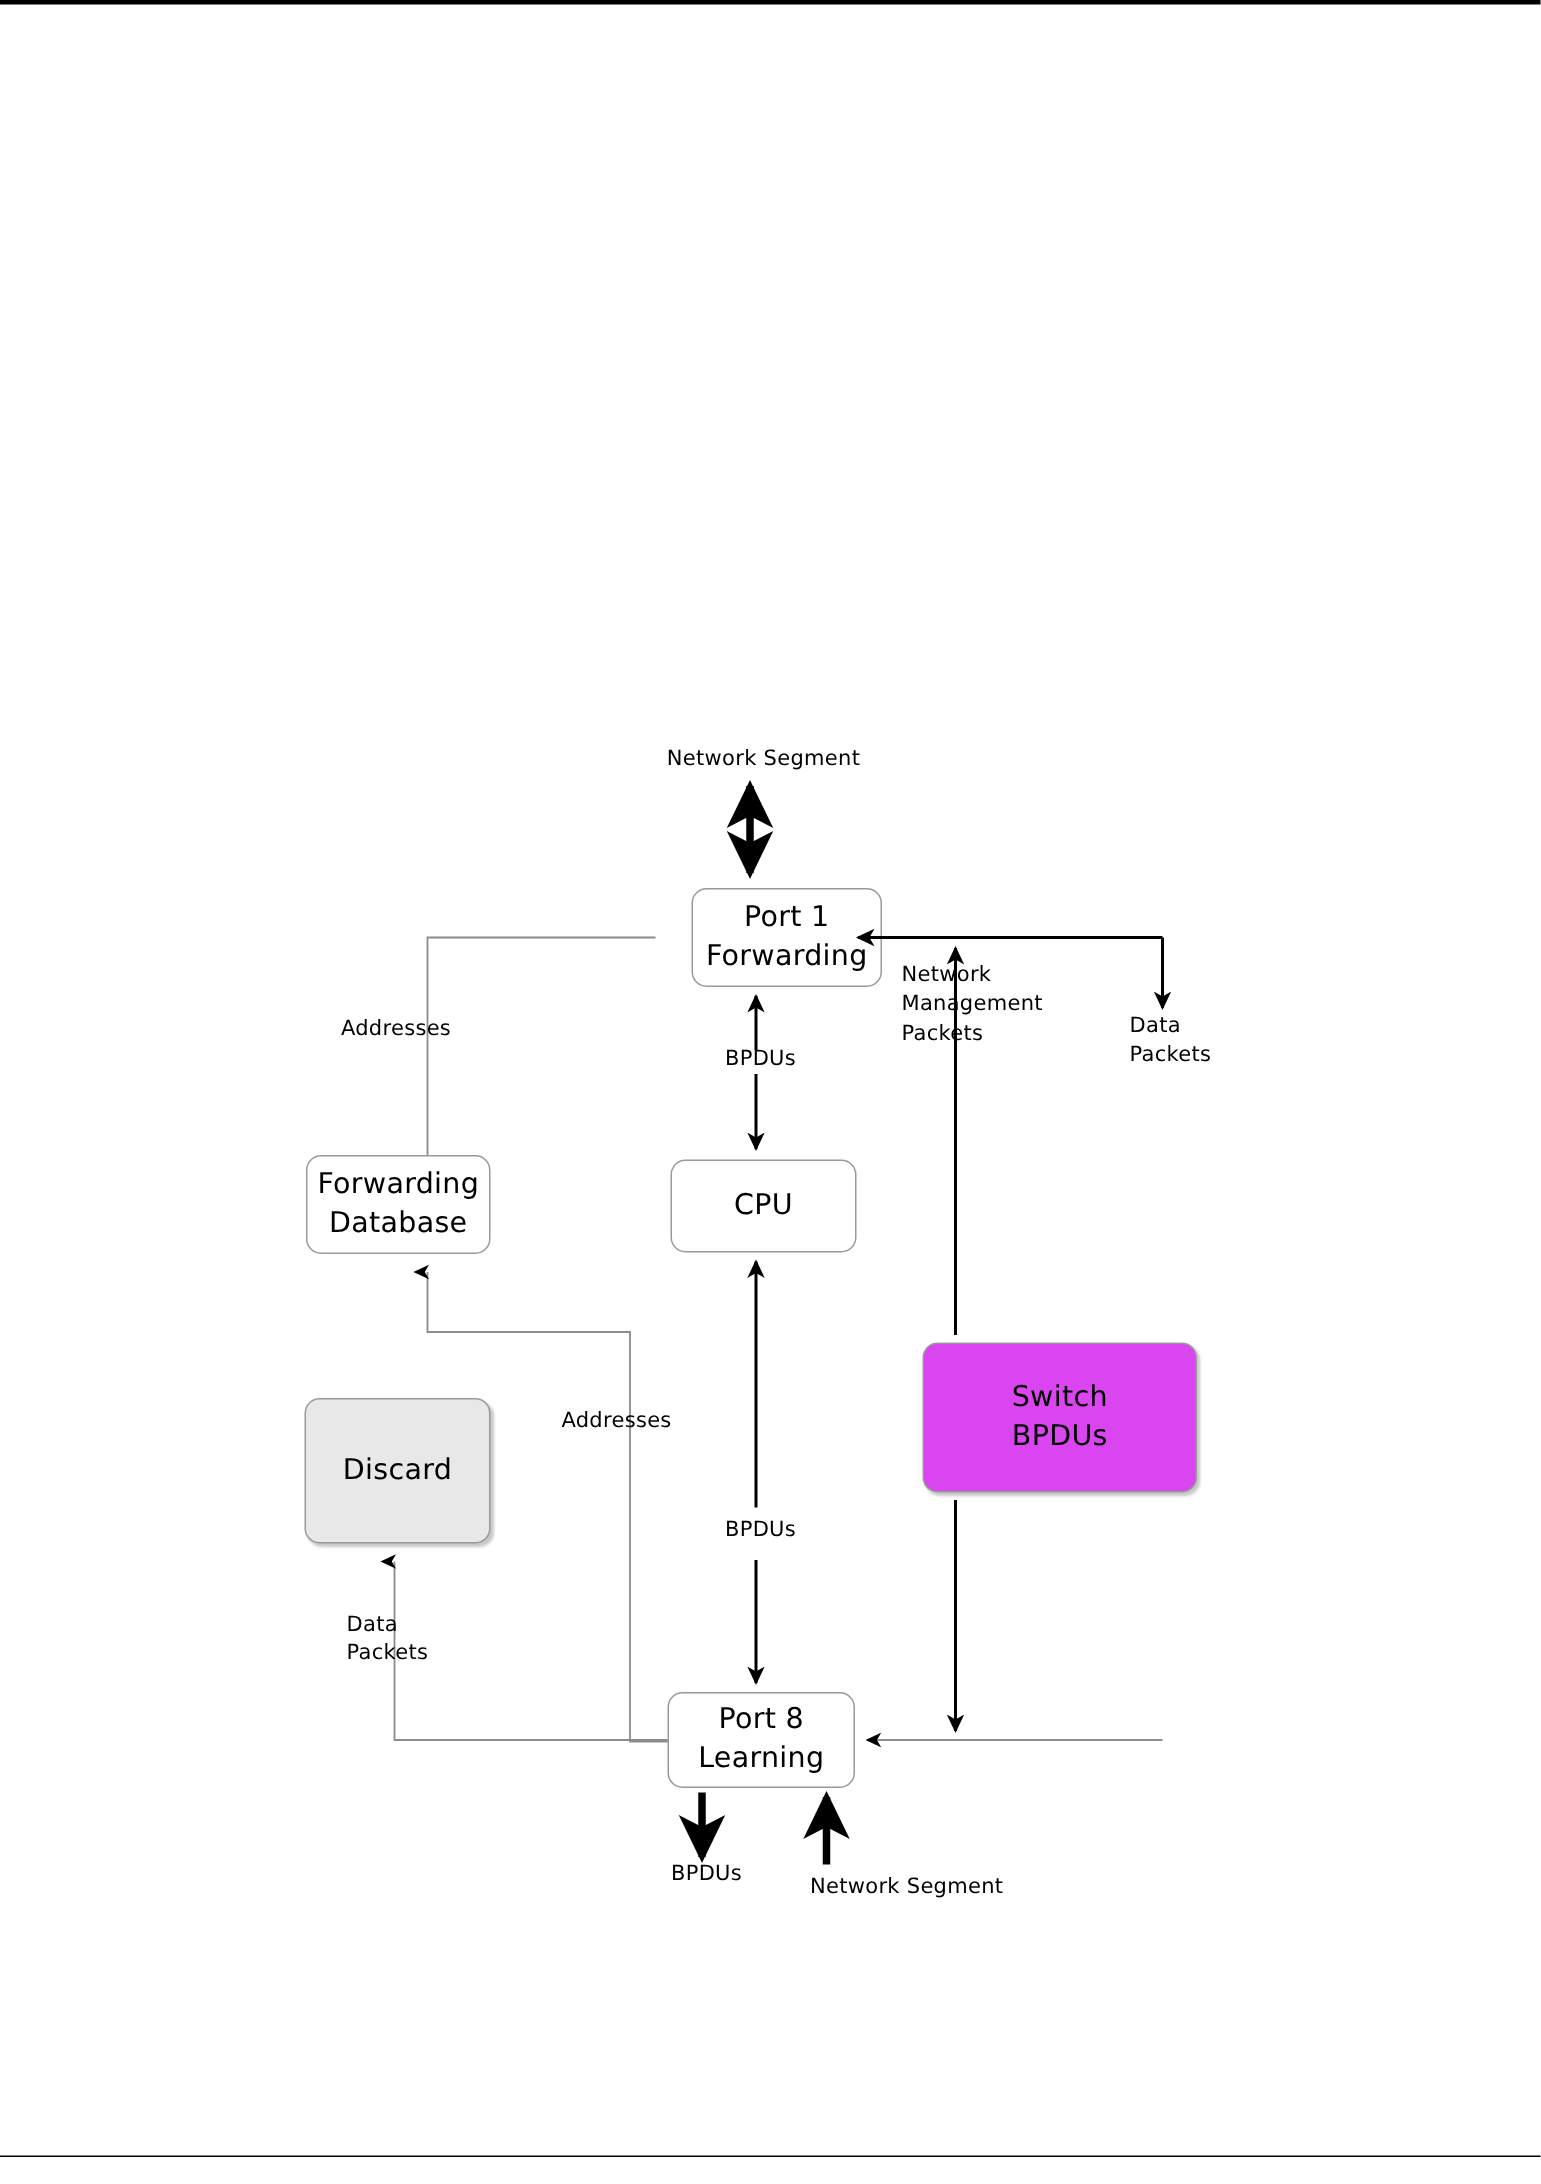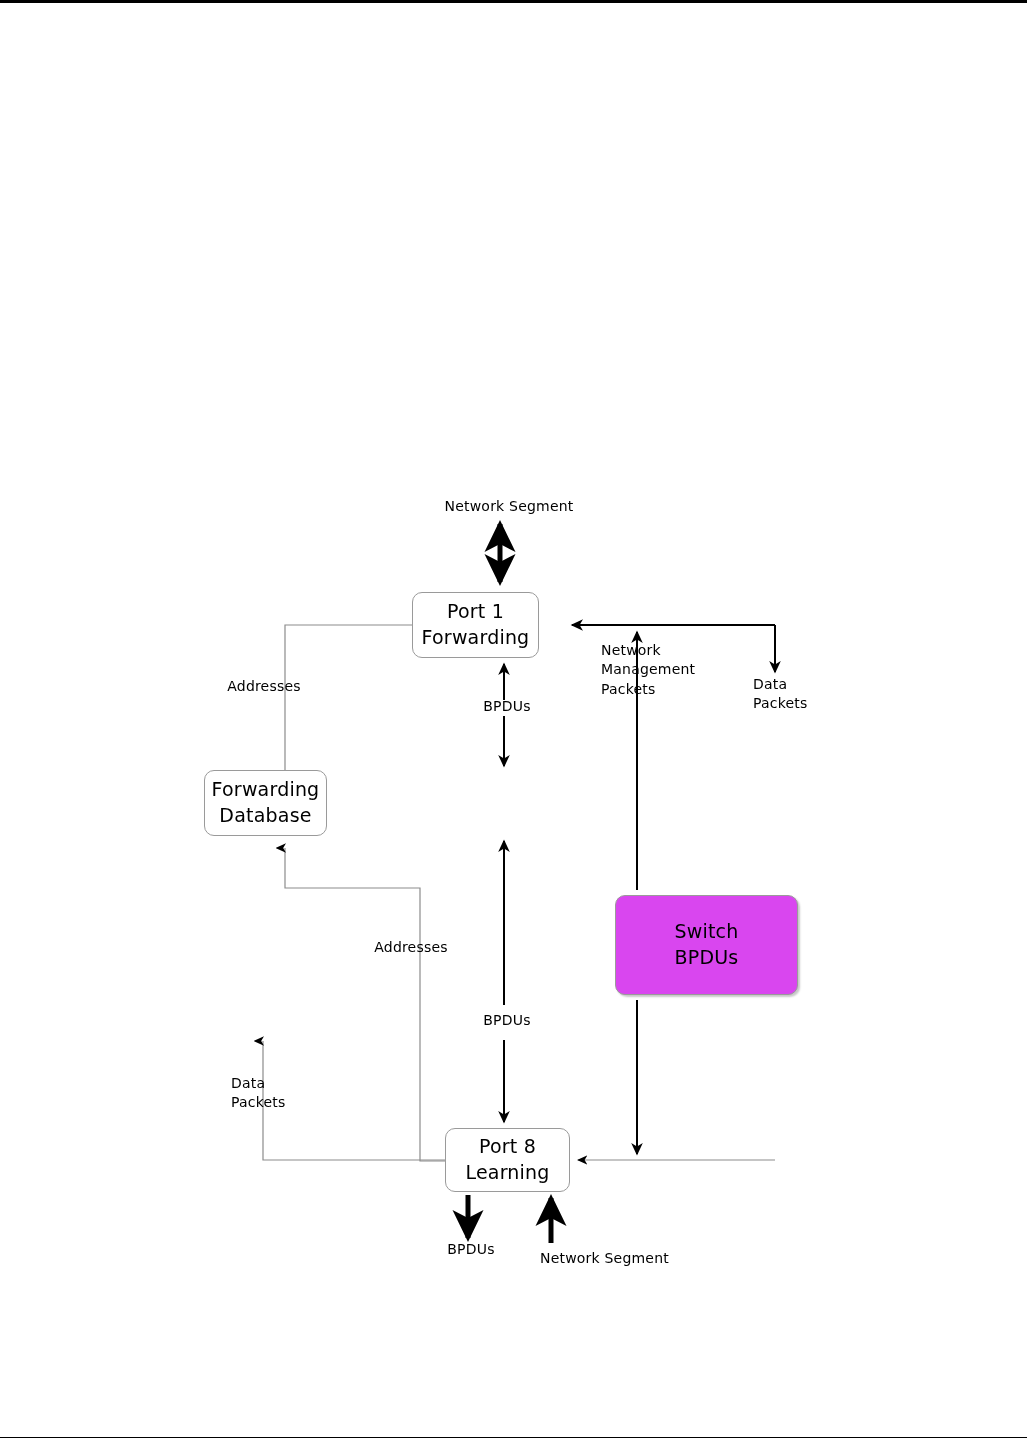--- a/index.html
+++ b/index.html
@@ -134,31 +134,37 @@
 
       <path class="wire-thin" d="M 437 625 L 285 625 L 285 812"></path>
 
       <path class="wire-thin" d="M 470 1128 L 470 1161 L 420 1161 L 420 888 L 285 888 L 285 848" marker-end="url(#arrThinUp)"></path>
 
       <path class="wire-thin" d="M 445 1160 L 263 1160 L 263 1041" marker-end="url(#arrThinUp)"></path>
 
       <path class="wire-thin" d="M 775 1160 L 578 1160" marker-end="url(#arrThinEnd)"></path>
     </svg>
 
-    <div class="node" id="n-port1" style="left:412px; top:592px; width:127px; height:66px;">
+    <div class="node" id="n-port1" style="left:461px; top:592px; width:127px; height:66px;">
       <span>Port 1</span>
       <span class="line2">Forwarding</span>
     </div>
 
     <div class="node" id="n-fdb" style="left:204px; top:770px; width:123px; height:66px;">
       <span>Forwarding</span>
       <span class="line2">Database</span>
     </div>
 
-
+    <div class="node" id="n-cpu" style="left:447px; top:773px; width:124px; height:62px;">
+      <span>CPU</span>
+    </div>
+
+    <div class="node shadowed" id="n-discard" style="left:203px; top:932px; width:124px; height:97px; background:#e8e8e8;">
+      <span>Discard</span>
+    </div>
 
     <div class="node shadowed" id="n-fabric" style="left:615px; top:895px; width:183px; height:100px; background:#d946ef;">
       <span>Switch</span>
       <span class="line2">BPDUs</span>
     </div>
 
     <div class="node" id="n-port2" style="left:445px; top:1128px; width:125px; height:64px;">
       <span>Port 8</span>
       <span class="line2">Learning</span>
     </div>

